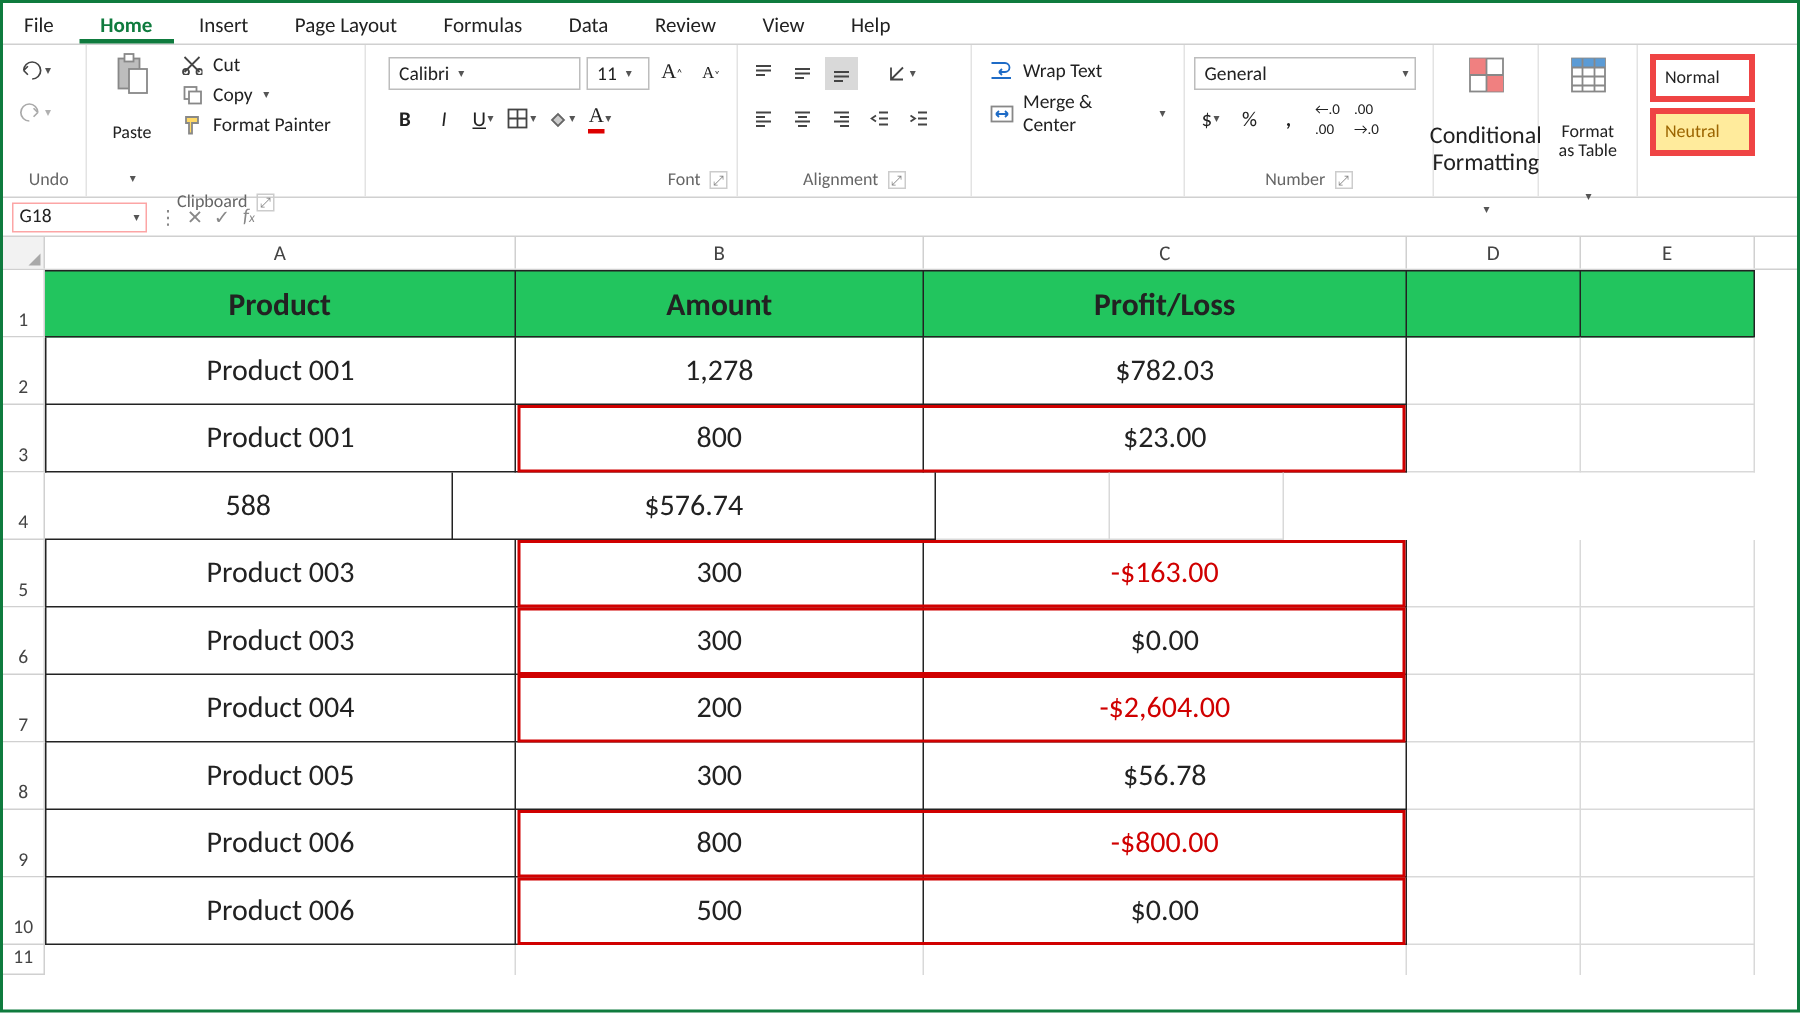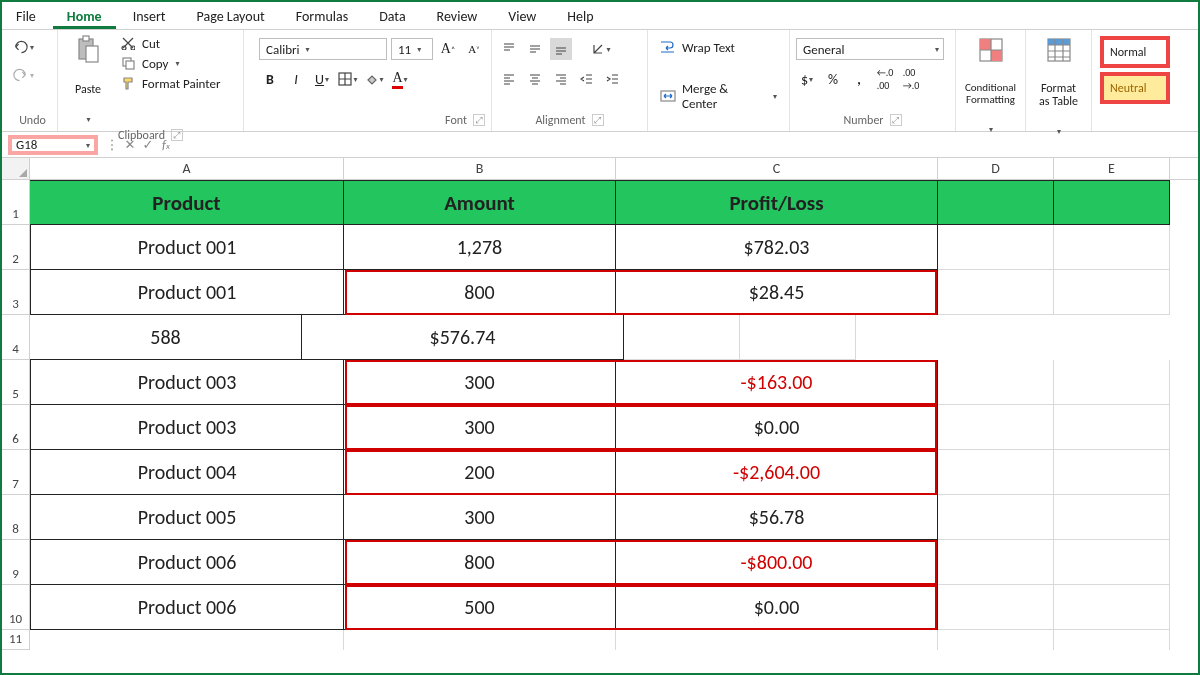--- a/index.html
+++ b/index.html
@@ -27,21 +27,21 @@
 .selectbox { border: 1px solid #bdbdbd; display: inline-flex; align-items: center; font-size: 13px; height: 22px; padding: 0 4px 0 6px; background: #fff; }
 .selectbox .dd { margin-left: 6px; font-size: 8px; color: #555; }
 .iconbtn { width: 22px; height: 22px; display: inline-flex; align-items: center; justify-content: center; cursor: pointer; font-size: 14px; }
 .dd-small { font-size: 8px; color: #555; margin-left: 1px; }
 
 .style-swatch { border: 4px solid #ef4444; width: 70px; height: 32px; font-size: 12px; display: flex; align-items: center; padding: 0 6px; margin-bottom: 4px; cursor: pointer; }
 .style-swatch.neutral { background: #ffeb9c; color: #9c6500; }
 
 
 .fx-row { display: flex; align-items: center; height: 26px; border-bottom: 1px solid #d0d0d0; }
-.namebox { width: 90px; border: 4px solid #fca5a5; margin: 2px 0 2px 6px; display: flex; align-items: center; padding: 0 4px; height: 20px; font-size: 13px; justify-content: space-between; }
+.namebox { width: 90px; border: 1px solid #fca5a5; margin: 2px 0 2px 6px; display: flex; align-items: center; padding: 0 4px; height: 20px; font-size: 13px; justify-content: space-between; }
 .namebox .dd { font-size: 8px; color: #555; }
 .fx-ctrls { display: flex; align-items: center; gap: 2px; padding: 0 6px; color: #888; font-size: 13px; }
 .fx-ctrls span { width: 16px; text-align: center; cursor: pointer; }
 .fx-input { flex: 1; height: 20px; border: none; outline: none; font-size: 13px; padding: 0 4px; }
 
 
 .colhdr-row { display: flex; height: 22px; border-bottom: 1px solid #d0d0d0; background: #fff; }
 .corner { width: 28px; border-right: 1px solid #d0d0d0; background: #f2f2f2; position: relative; }
 .corner::after { content: ""; position: absolute; right: 2px; bottom: 2px; border-left: 8px solid transparent; border-bottom: 8px solid #a9a9a9; }
 .colh { text-align: center; font-size: 14px; color: #444; border-right: 1px solid #d0d0d0; display: flex; align-items: center; justify-content: center; background: #fff; }
@@ -272,21 +272,21 @@
           </div>
       </div>
     </div>
     <div class="group-label">
         <span>Alignment</span>
         <span class="launcher">⤢</span>
       </div>
   </div>
 
   <div class="group wrap-group" style="border-right:1px solid #e3e3e3">
-    <div class="group-body" style="flex-direction:column;gap:24px;padding-top:4px">
+    <div class="group-body" style="flex-direction:column;gap:4px;padding-top:4px">
       <div class="stackbtns">
         <div class="row">
           <span class="ic">
               <svg width="16" height="14" viewBox="0 0 16 14">
                 <path d="M1 2 H10 A3 3 0 0 1 10 8 H6 M6 8 l2 -2 M6 8 l2 2 M1 12 H14" stroke="#1e6bc6"></path>
               </svg>
             </span>
           <span>Wrap Text</span>
         </div>
       </div>
@@ -332,21 +332,21 @@
     <div class="group-body">
       <div class="bigbtn">
         <div class="ic">
             <svg width="26" height="26" viewBox="0 0 26 26">
               <rect x="2" y="2" width="22" height="22" fill="#fff" stroke="#888"></rect>
               <rect x="2" y="2" width="11" height="11" fill="#f08080" stroke="none"></rect>
               <rect x="13" y="13" width="11" height="11" fill="#f08080" stroke="none"></rect>
               <path d="M2 13 H24 M13 2 V24" stroke="#888"></path>
             </svg>
           </div>
-        <span style="font-size:11px;line-height:1.1;text-align:center">Conditional Formatting</span>
+        <span style="font-size:16px;line-height:1.1;text-align:center">Conditional Formatting</span>
           <span class="dd-small">▾</span>
       </div>
     </div>
   </div>
 
   <div class="group fmt-table-group">
     <div class="group-body">
       <div class="bigbtn">
         <div class="ic">
             <svg width="26" height="26" viewBox="0 0 26 26">
@@ -407,21 +407,21 @@
       <div class="cell cA">Product 001</div>
       <div class="cell cB">1,278</div>
       <div class="cell cC">$782.03</div>
       <div class="cell cD"></div>
       <div class="cell cE"></div>
     </div>
     <div class="row data" style="position: relative;">
       <div class="rowh">3</div>
       <div class="cell cA">Product 001</div>
       <div class="cell cB">800</div>
-      <div class="cell cC">$28.45</div>
+      <div class="cell cC">$23.00</div>
       <div class="cell cD"></div>
       <div class="cell cE"></div>
       <div class="redbox" style="left: 343px; top: 0px; width: 592px; height: 45px;"></div>
     </div>
     <div class="row data">
       <div class="rowh">4</div>
       <div class="cell cB">588</div>
       <div class="cell cC">$576.74</div>
       <div class="cell cD"></div>
       <div class="cell cE"></div>

